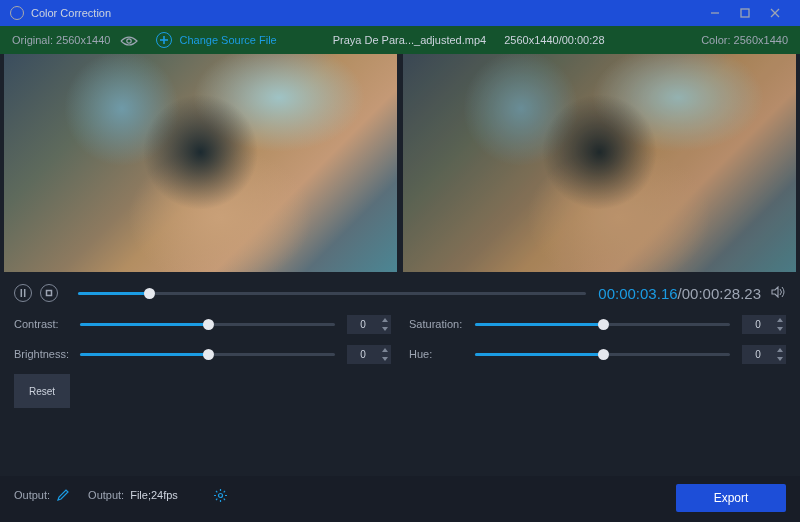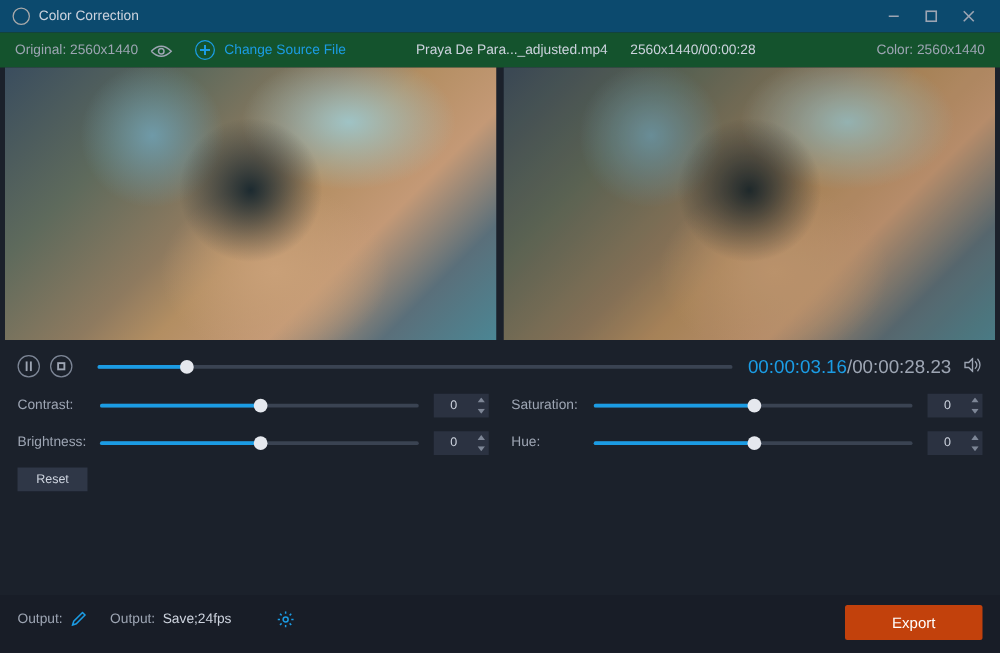--- a/index.html
+++ b/index.html
@@ -1,17 +1,17 @@
 <!DOCTYPE html>
 <html><head>
 <meta charset="utf-8">
 <style>
 *{margin:0;padding:0;box-sizing:border-box;font-family:Arial,sans-serif}
 body{width:800px;height:522px;background:#1b212b;color:#9da5b3;font-size:11px;overflow:hidden}
-.titlebar{height:26px;background:#0c4a6e;display:flex;align-items:center;padding:0 10px}
+.titlebar{height:26px;background:#1d4ed8;display:flex;align-items:center;padding:0 10px}
 .titlebar .logo{width:14px;height:14px;border:1.5px solid #aaa;border-radius:50%;margin-right:7px;position:relative}
 .titlebar .title{font-size:11px;color:#cdd3de}
 .titlebar .spacer{flex:1}
 .wc{width:30px;height:26px;display:flex;align-items:center;justify-content:center;color:#9da5b3;cursor:pointer}
 .wc svg{width:10px;height:10px;stroke:#9da5b3;stroke-width:1.3;fill:none}
 .srcbar{height:28px;background:#14532d;display:flex;align-items:center;padding:0 12px;font-size:11px}
 .eye{width:16px;height:10px;margin-left:10px;margin-right:20px;position:relative}
 .eye svg{width:18px;height:12px}
 .plus{width:16px;height:16px;border:1.3px solid #1b9ce4;border-radius:50%;display:flex;align-items:center;justify-content:center;margin-right:7px}
 .plus svg{stroke:#1b9ce4;stroke-width:1.6}
@@ -36,30 +36,30 @@
 .srow{display:flex;align-items:center;height:20px;margin-bottom:10px}
 .slabel{width:66px;font-size:11px}
 .track{flex:1;height:3px;background:#3a4352;position:relative;border-radius:2px;margin-right:12px}
 .track .fill{position:absolute;left:0;top:0;height:3px;background:#1b9ce4;border-radius:2px}
 .track .thumb{position:absolute;top:-4px;width:11px;height:11px;background:#e5e8ee;border-radius:50%}
 .numbox{width:44px;height:19px;background:#2b3241;display:flex;align-items:center}
 .numbox .num{flex:1;text-align:center;font-size:10px;color:#cdd3de}
 .spin{width:12px;display:flex;flex-direction:column}
 .spin div{height:9px;display:flex;align-items:center;justify-content:center;cursor:pointer}
 .spin svg{width:6px;height:4px;fill:#7d8696}
-.reset{width:56px;height:19px;background:#2f3747;color:#cdd3de;display:flex;align-items:center;justify-content:center;font-size:10px;margin-top:2px;cursor:pointer}
+.reset{width:56px;height:34px;background:#2f3747;color:#cdd3de;display:flex;align-items:center;justify-content:center;font-size:10px;margin-top:2px;cursor:pointer}
 .footer{background:#181d27;padding:8px 14px 10px 14px;position:absolute;bottom:0;left:0;right:0}
 .frow{display:flex;align-items:center;height:22px;margin-bottom:6px;font-size:11px}
 .flabel{margin-right:6px}
 .fval{color:#cdd3de;margin-right:6px}
 .ficon{width:14px;height:14px;margin-right:18px;display:flex;align-items:center;justify-content:center}
 .pathbox{height:20px;background:#252c3a;padding:0 8px;display:flex;align-items:center;font-size:10px;color:#9da5b3;margin-right:0}
 .dd{width:22px;height:20px;background:#2b3241;display:flex;align-items:center;justify-content:center;cursor:pointer}
 .foldericon{width:22px;height:20px;display:flex;align-items:center;justify-content:center;margin-left:6px}
-.export{position:absolute;right:14px;top:8px;width:110px;height:28px;background:#c2410c;color:#fff;display:flex;align-items:center;justify-content:center;font-size:12px;border-radius:2px;cursor:pointer}
+.export{position:absolute;right:14px;top:8px;width:110px;height:28px;background:#1d4ed8;color:#fff;display:flex;align-items:center;justify-content:center;font-size:12px;border-radius:2px;cursor:pointer}
 </style>
 </head>
 <body>
 
 <div class="titlebar">
   <div class="logo"></div>
   <div class="title">Color Correction</div>
   <div class="spacer"></div>
   <div class="wc">
       <svg viewBox="0 0 10 10">
@@ -226,21 +226,21 @@
 
 <div class="footer">
   <div class="frow">
     <span class="flabel">Output:</span>
     <span class="ficon">
         <svg width="12" height="12" viewBox="0 0 12 12">
           <path d="M1 11 L2 8 L9 1 L11 3 L4 10 Z" fill="none" stroke="#1b9ce4" stroke-width="1.2"></path>
         </svg>
       </span>
     <span class="flabel">Output:</span>
-    <span class="fval">Save;24fps</span>
+    <span class="fval">File;24fps</span>
     <span class="ficon" style="margin-left:30px">
         <svg width="13" height="13" viewBox="0 0 13 13">
           <circle cx="6.5" cy="6.5" r="2" fill="none" stroke="#1b9ce4" stroke-width="1.2"></circle>
           <path d="M6.5 0 L6.5 2 M6.5 11 L6.5 13 M0 6.5 L2 6.5 M11 6.5 L13 6.5 M2 2 L3.3 3.3 M9.7 9.7 L11 11 M11 2 L9.7 3.3 M3.3 9.7 L2 11" stroke="#1b9ce4" stroke-width="1.2"></path>
         </svg>
       </span>
   </div>
   <div class="export">
       <span>Export</span>
     </div>

